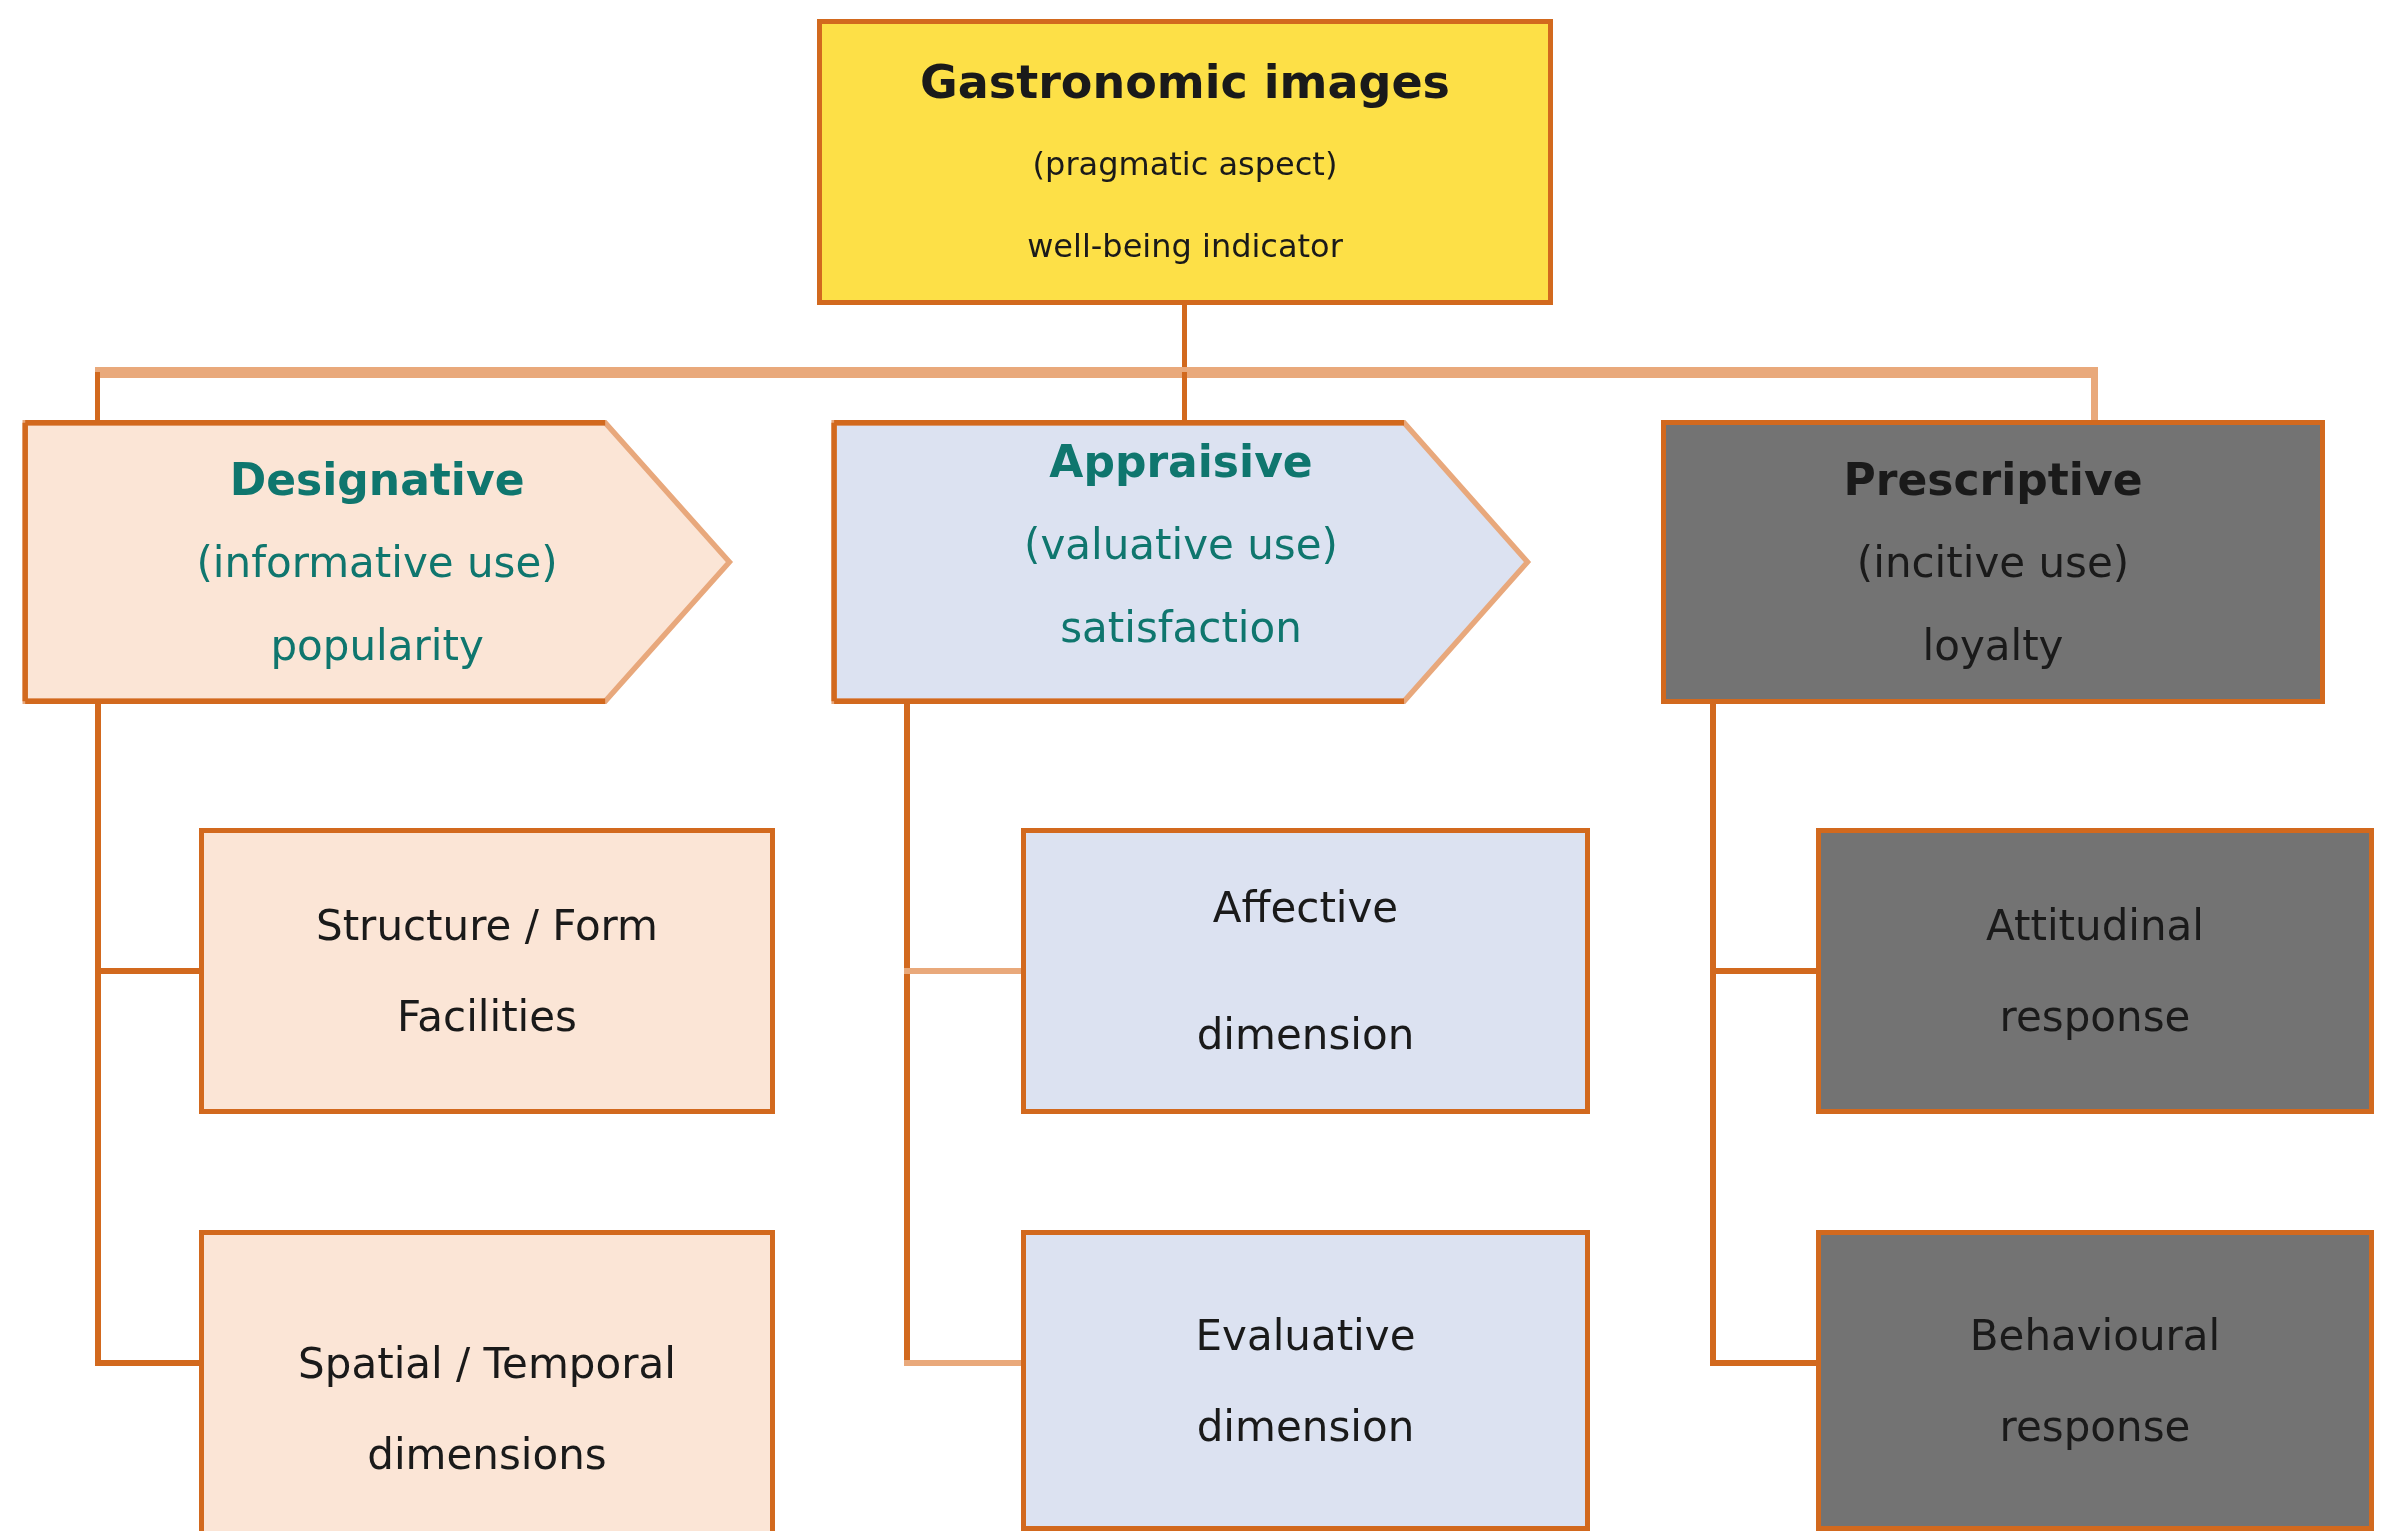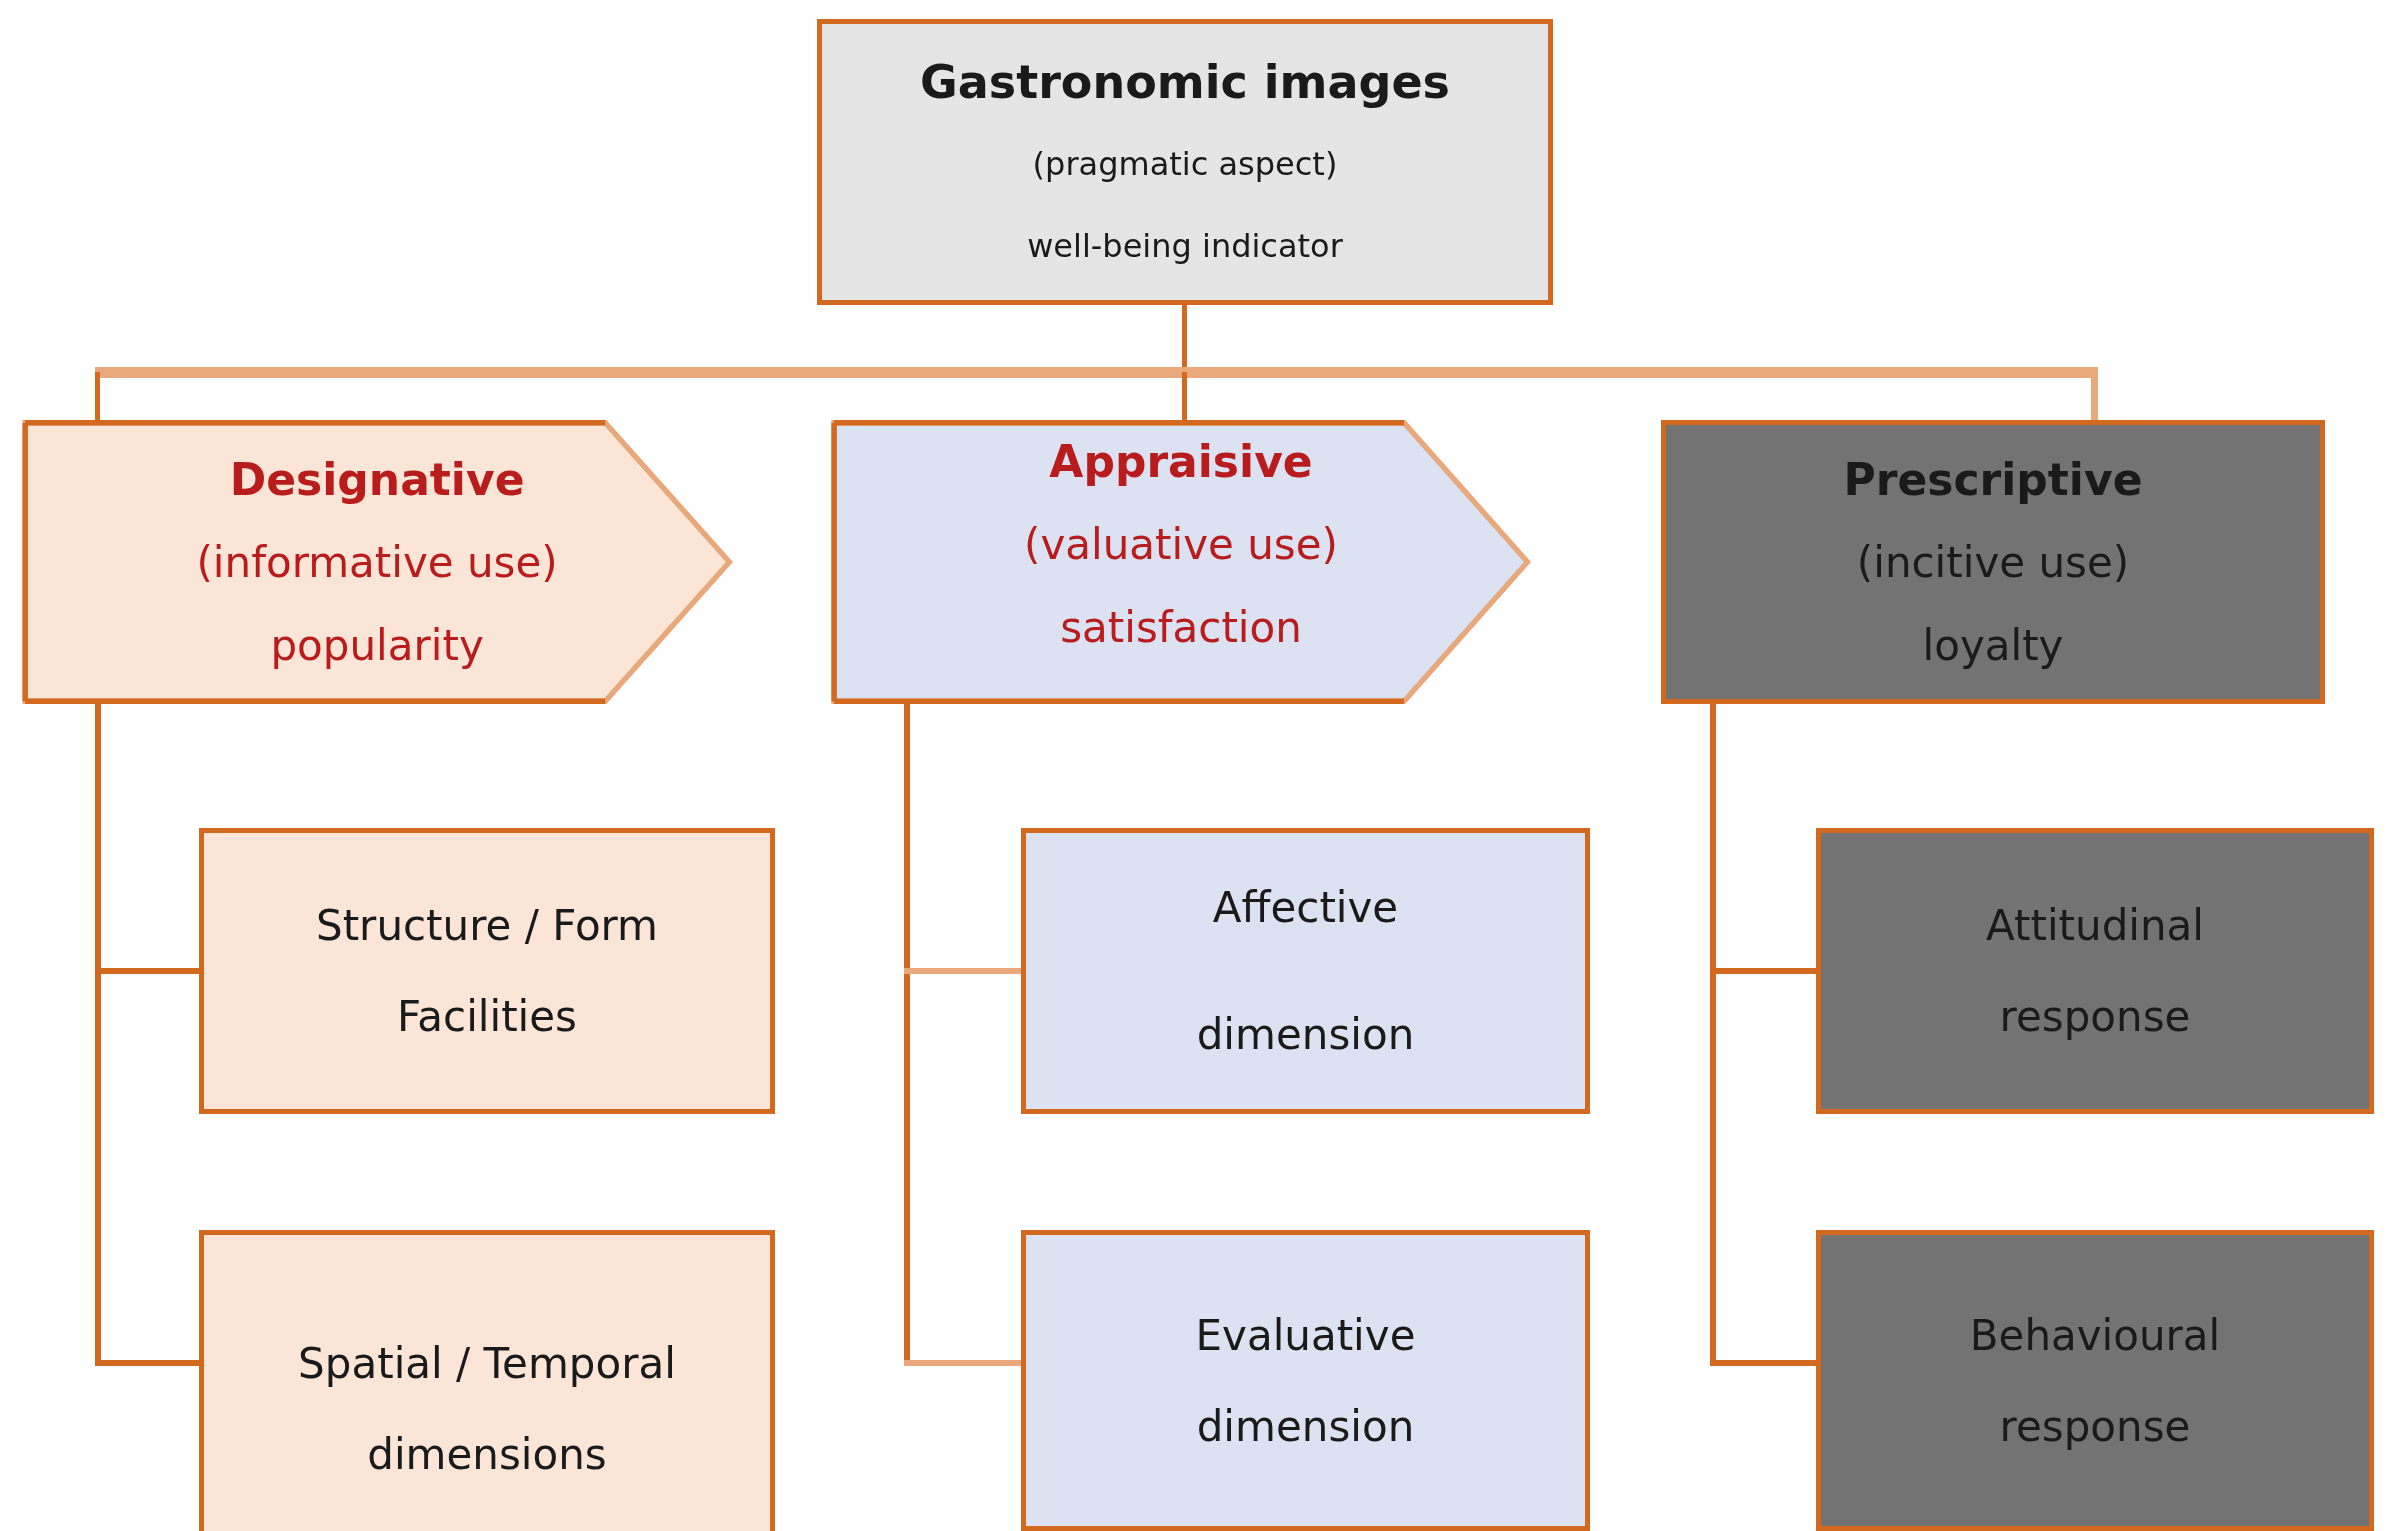--- a/index.html
+++ b/index.html
@@ -40,39 +40,39 @@
     text-align: center;
     color: #1a1a1a;
   }
   .node .ln {
     display: block;
     white-space: nowrap;
   }
 
   
   #root-node {
-    background: #e5e5e5;
+    background: #fde047;
     left: 817px;
     top: 18.5px;
     width: 736px;
     height: 286px;
     padding-top: 4.6px;
   }
   #root-node .ln { font-size: 32px; line-height: 82px; }
   #root-node .ln.strong { font-weight: bold; font-size: 46px; }
 
   
   .cat {
     position: absolute;
     display: flex;
     flex-direction: column;
     align-items: center;
     justify-content: center;
     text-align: center;
-    color: #b91c1c;
+    color: #0f766e;
   }
   .cat .ln { display: block; white-space: nowrap; font-size: 42px; line-height: 83px; }
   .cat .ln.strong { font-weight: bold; font-size: 44px; }
 
   .cat-svg { position: absolute; left: 0; top: 0; overflow: visible; }
 
   
   .sub { font-size: 0; }
   .sub .ln { font-size: 42px; line-height: 91px; text-align: right; }
 

